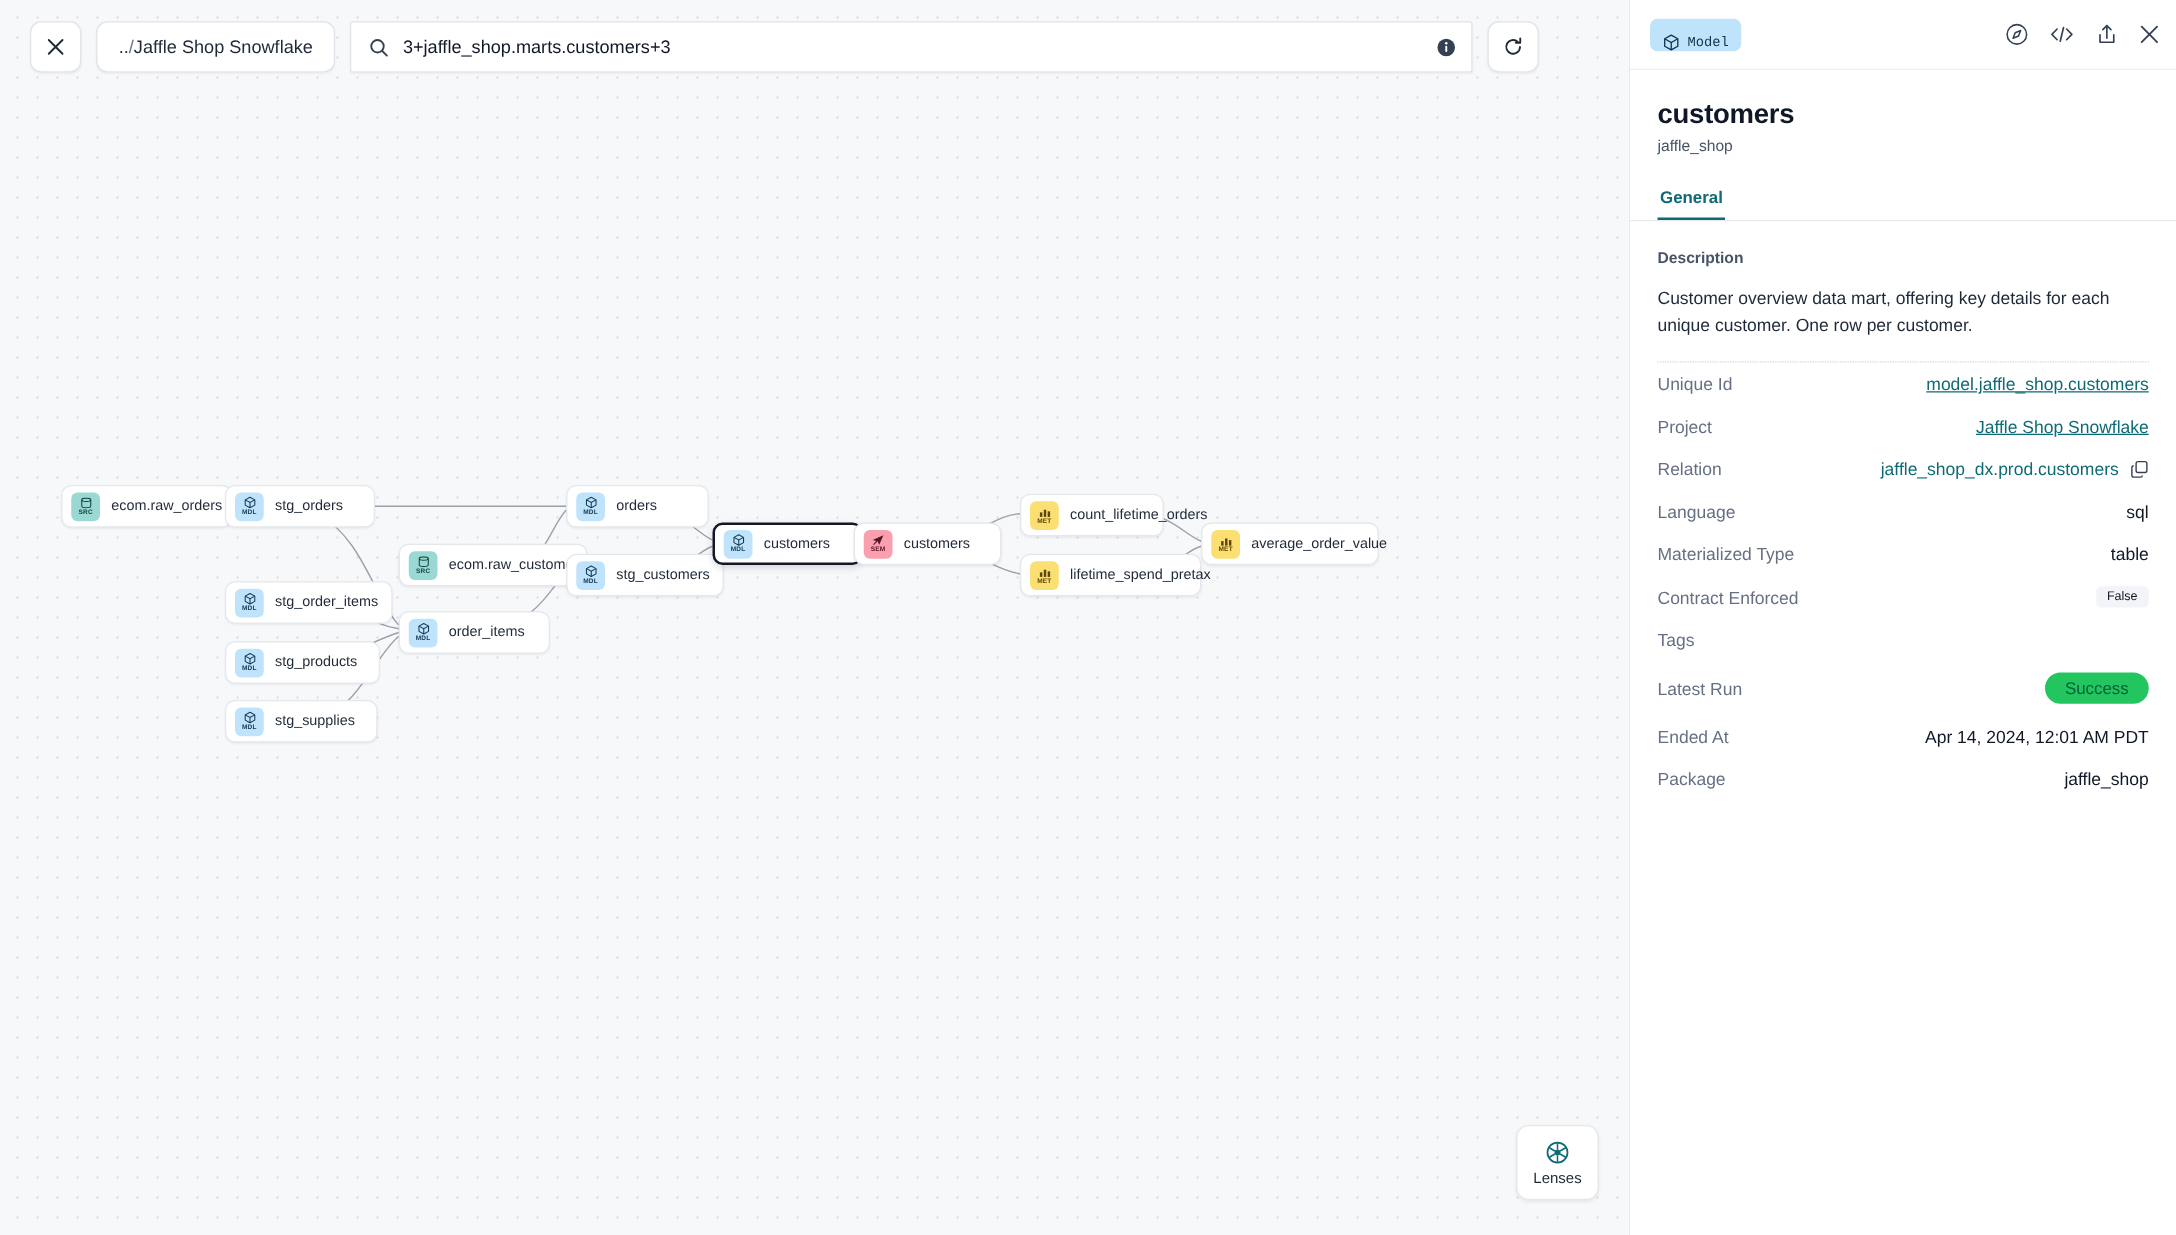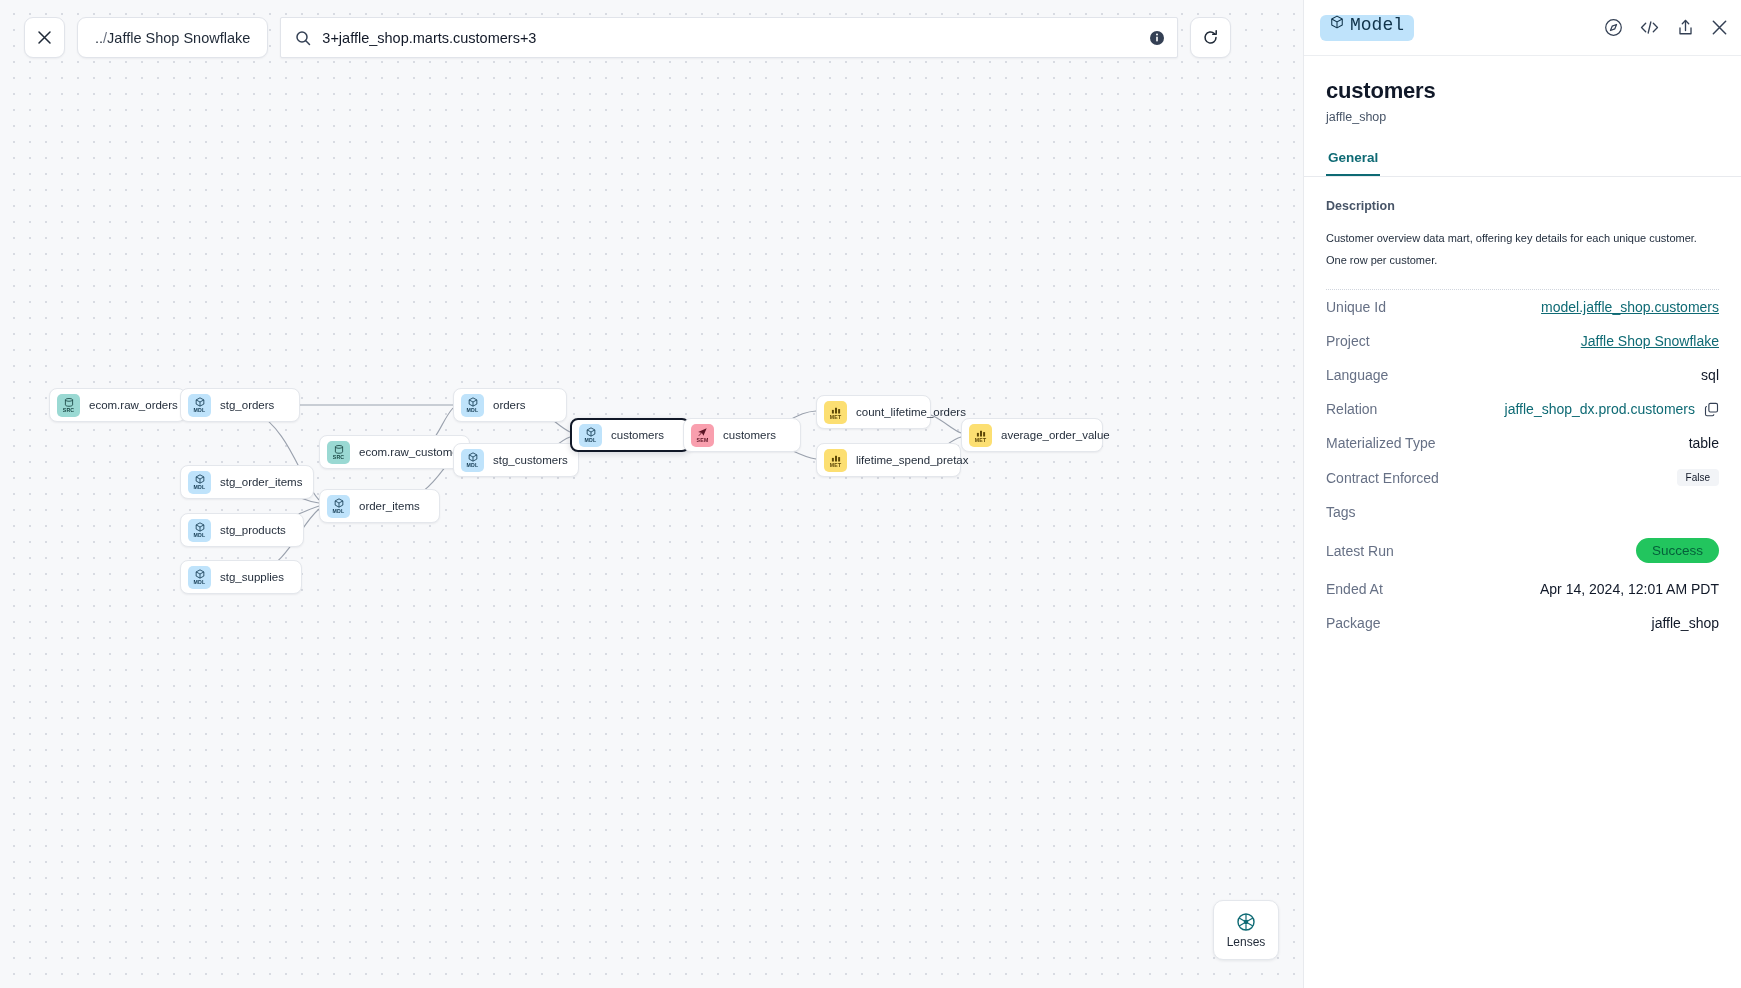--- a/index.html
+++ b/index.html
@@ -111,22 +111,22 @@
   }
   .panel-top {
     height: 56px; flex: none;
     display: flex; align-items: center; justify-content: space-between;
     padding: 0 13px 0 16px;
     border-bottom: 1px solid #eceef1;
   }
   .type-chip {
     background: #bfe3fb; color: #10334a;
     border-radius: 6px; height: 26px;
-    display: inline-flex; align-items: flex-start; gap: 6px;
-    padding: 0 10px; font-size: 18px; font-weight: 500;
+    display: inline-flex; align-items: flex-end; gap: 6px;
+    padding: 0 10px; font-size: 11px; font-weight: 500;
     font-family: "Liberation Mono", monospace;
     cursor: pointer;
   }
   .panel-actions { display: flex; align-items: center; gap: 16px; }
   .panel-actions .act { cursor: pointer; display: flex; }
 
   .panel-head { padding: 22px 22px 0 22px; }
   .panel-title { font-size: 22px; font-weight: 700; color: #101828; letter-spacing: -.2px; }
   .panel-sub { font-size: 12.5px; color: #475467; margin-top: 6px; }
 
@@ -138,21 +138,21 @@
   .tab {
     font-size: 13.5px; font-weight: 600; color: #0e6a74;
     padding: 0 2px 9px 2px; cursor: pointer;
     border-bottom: 2.5px solid transparent;
   }
   .tab.active { border-bottom-color: #0e6a74; }
 
   .panel-body { padding: 22px 22px 0 22px; overflow-y: auto; flex: 1; }
   .sec-label { font-size: 12.5px; font-weight: 700; color: #475467; }
   .desc {
-    margin-top: 14px; font-size: 11px; line-height: 22px; color: #1d2939;
+    margin-top: 14px; font-size: 14px; line-height: 22px; color: #1d2939;
     padding-bottom: 18px;
     border-bottom: 1px dotted #d0d5dd;
   }
   .row {
     display: flex; align-items: center; justify-content: space-between;
     min-height: 32px; padding: 9px 0;
     gap: 16px;
   }
   .row .k { font-size: 14px; color: #667085; white-space: nowrap; }
   .row .v { font-size: 14px; color: #101828; text-align: right; }
@@ -444,38 +444,38 @@
               <div class="v link">model.jaffle_shop.customers</div>
             </div>
           </div>
           <div class="row">
             <div class="k">Project</div>
             <div class="v-wrap">
               <div class="v link">Jaffle Shop Snowflake</div>
             </div>
           </div>
           <div class="row">
-            <div class="k">Language</div>
-            <div class="v-wrap">
-              <div class="v">sql</div>
-            </div>
-          </div>
-          <div class="row">
             <div class="k">Relation</div>
             <div class="v-wrap">
               <div class="v teal">jaffle_shop_dx.prod.customers</div>
               <span class="copy-icon">
                 <svg width="15" height="15" viewBox="0 0 16 16">
                   <rect x="5.2" y="1.4" width="9.2" height="9.2" rx="1.6" stroke="#344054" stroke-width="1.2" fill="none"></rect>
                   <path d="M10.6 13.2 A1.6 1.6 0 0 1 9 14.6 L3.2 14.6 A1.6 1.6 0 0 1 1.6 13 L1.6 6.4 A1.6 1.6 0 0 1 3.2 4.8" stroke="#344054" stroke-width="1.2" fill="none"></path>
                 </svg>
               </span>
             </div>
           </div>
           <div class="row">
+            <div class="k">Language</div>
+            <div class="v-wrap">
+              <div class="v">sql</div>
+            </div>
+          </div>
+          <div class="row">
             <div class="k">Materialized Type</div>
             <div class="v-wrap">
               <div class="v">table</div>
             </div>
           </div>
           <div class="row">
             <div class="k">Contract Enforced</div>
             <div class="v-wrap">
               <div class="chip-gray">False</div>
             </div>

